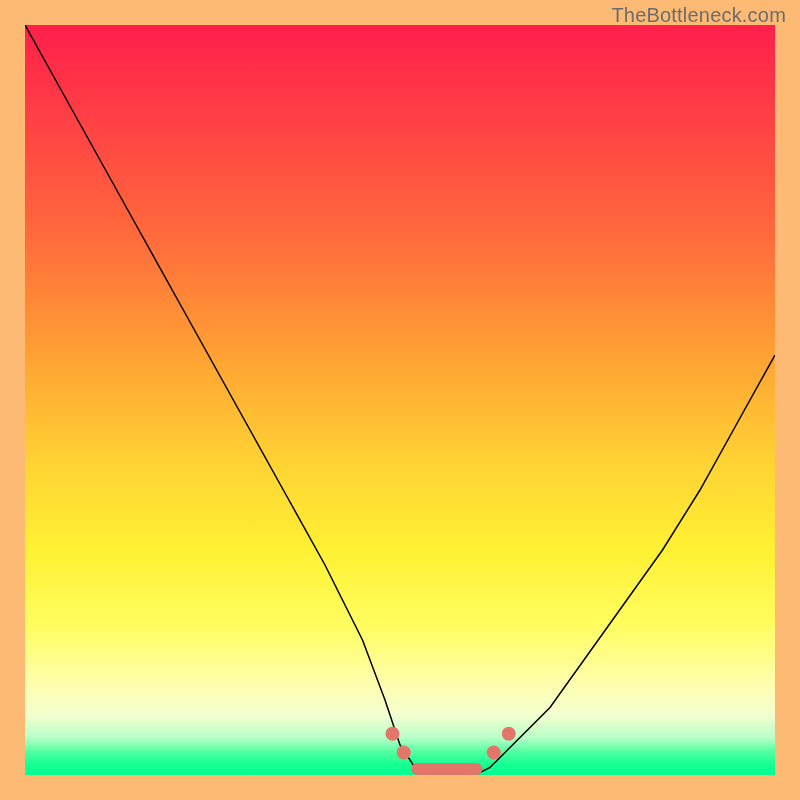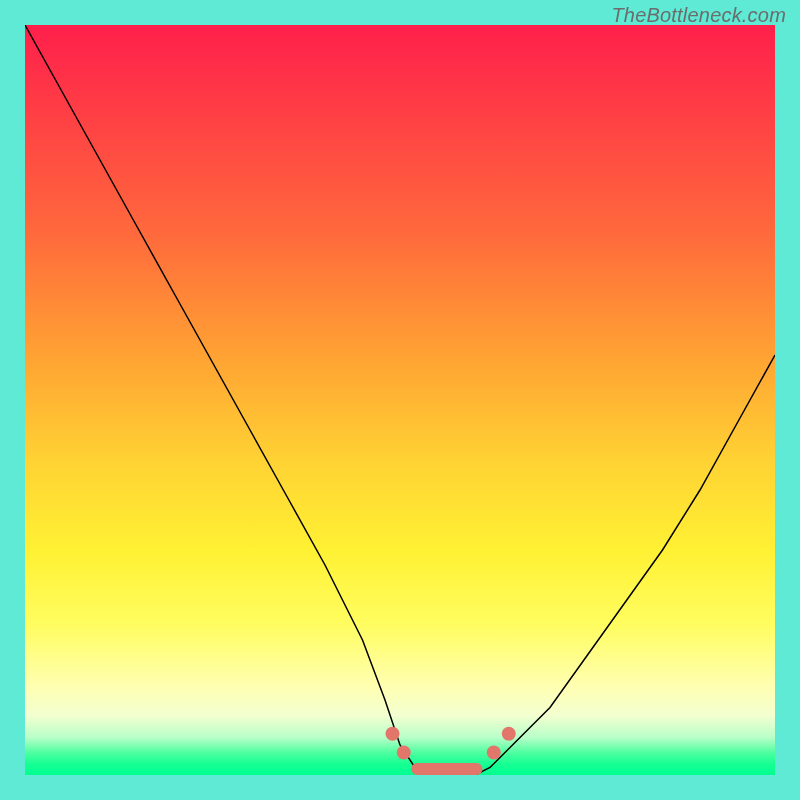--- a/index.html
+++ b/index.html
@@ -7,22 +7,21 @@
     padding: 0;
     width: 800px;
     height: 800px;
     background: #000;
     font-family: Arial, Helvetica, sans-serif;
     overflow: hidden;
   }
   .frame {
     position: absolute;
     inset: 0;
-    background: #5eead4;
-    font-style: italic;
+    background: #fdba74;
   }
   .plot-area {
     position: absolute;
     left: 25px;
     top: 25px;
     width: 750px;
     height: 750px;
     overflow: hidden;
   }
   .gradient-bg {

